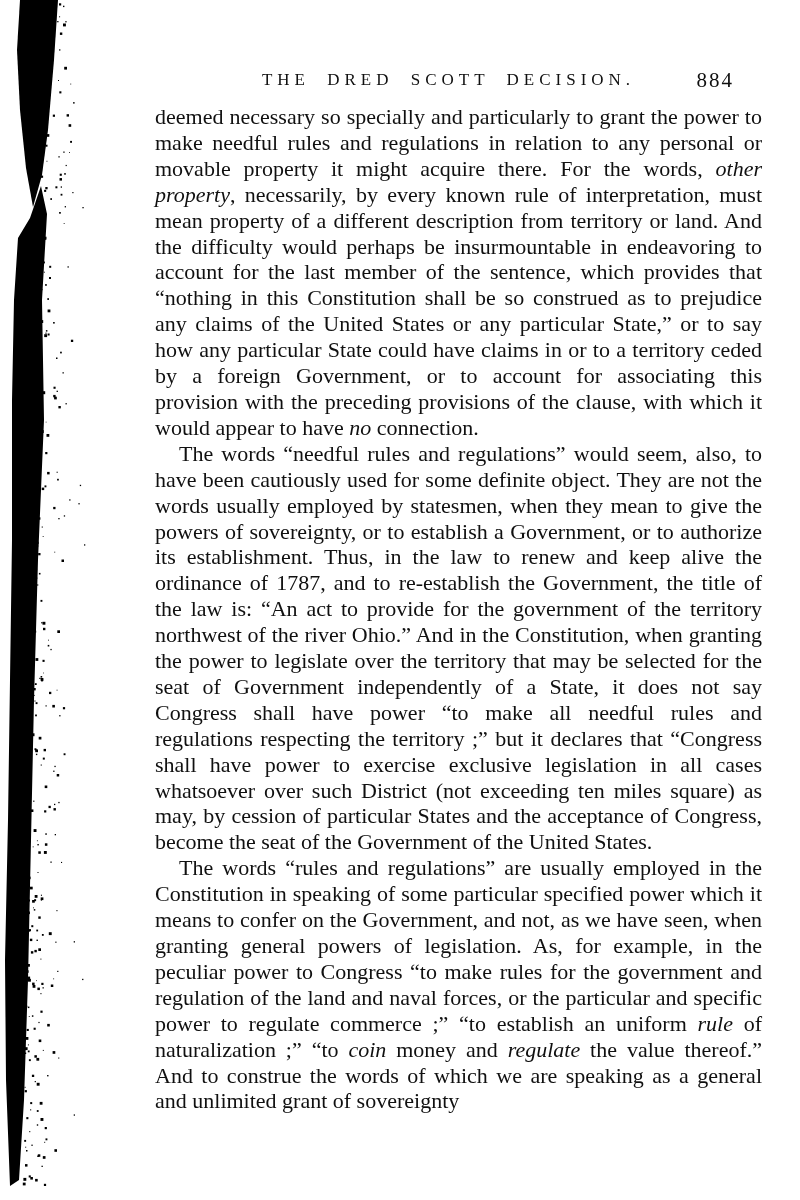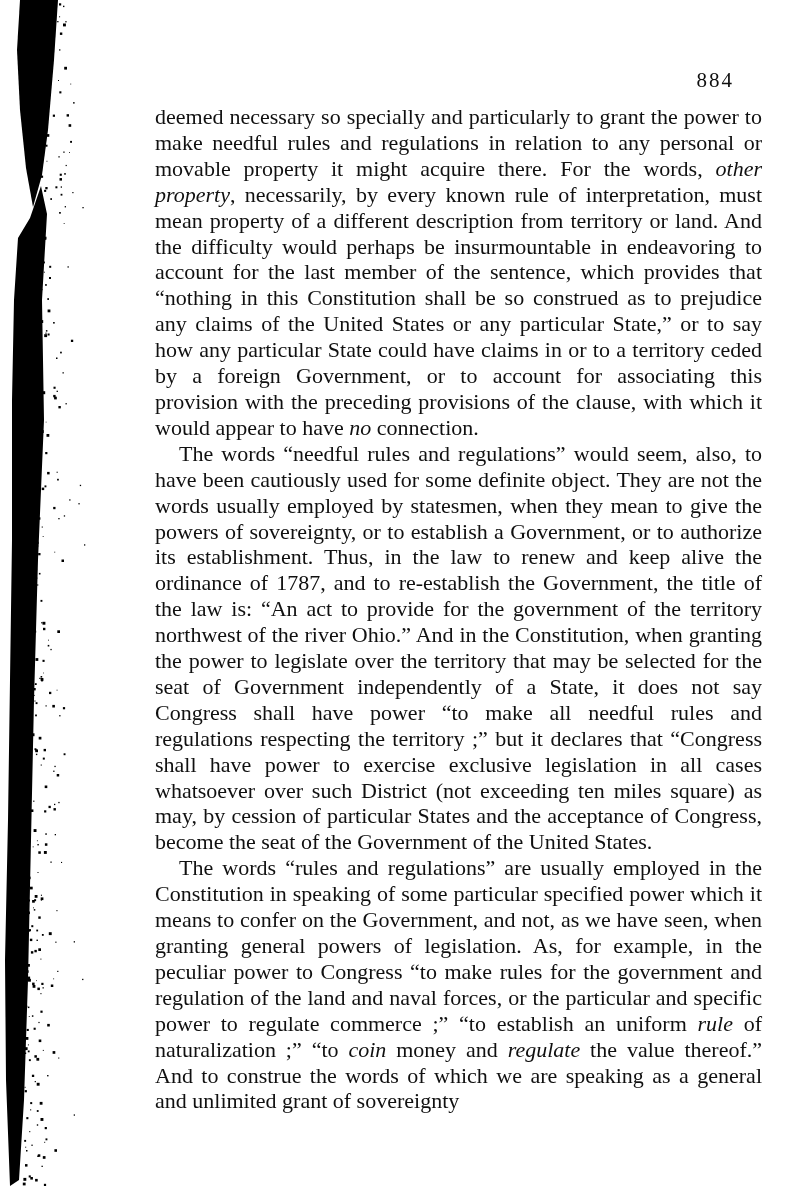--- a/index.html
+++ b/index.html
@@ -395,20 +395,21 @@
         <rect x="63.8" y="515.3" width="1.3" height="1.3"></rect>
         <rect x="58.3" y="801.9" width="1.3" height="1.3"></rect>
         <rect x="60.7" y="186.4" width="1.3" height="1.3"></rect>
         <rect x="79.8" y="484.8" width="1.3" height="1.3"></rect>
         <rect x="58.3" y="518.0" width="1.3" height="1.3"></rect>
         <rect x="65.5" y="403.1" width="1.3" height="1.3"></rect>
       </g>
   </svg>
 
   <div class="running-head">
+    <div class="head-title">THE DRED SCOTT DECISION.</div>
     <div class="head-page-number">884</div>
   </div>
 
   <div class="body-text-block">
     <p><span>deemed necessary so specially and particularly to grant the power to make needful rules and regulations in relation to any personal or movable property it might acquire there.  For the words, </span><span class="italic">other property</span><span>, necessarily, by every known rule of interpretation, must mean property of a different description from territory or land.  And the difficulty would perhaps be insurmountable in endeavoring to account for the last member of the sentence, which provides that “nothing in this Constitution shall be so construed as to prejudice any claims of the United States or any particular State,” or to say how any particular State could have claims in or to a territory ceded by a foreign Government, or to account for associating this provision with the preceding provisions of the clause, with which it would appear to have </span><span class="italic">no</span><span> connection.</span></p>
     <p class="indent"><span>The words “needful rules and regulations” would seem, also, to have been cautiously used for some definite object.  They are not the words usually employed by statesmen, when they mean to give the powers of sovereignty, or to establish a Government, or to authorize its establishment.  Thus, in the law to renew and keep alive the ordinance of 1787, and to re-establish the Government, the title of the law is: “An act to provide for the government of the territory northwest of the river Ohio.”  And in the Constitution, when granting the power to legislate over the territory that may be selected for the seat of Government independently of a State, it does not say Congress shall have power “to make all needful rules and regulations respecting the territory ;” but it declares that “Congress shall have power to exercise exclusive legislation in all cases whatsoever over such District (not exceeding ten miles square) as may, by cession of particular States and the acceptance of Congress, become the seat of the Government of the United States.</span></p>
     <p class="indent"><span>The words “rules and regulations” are usually employed in the Constitution in speaking of some particular specified power which it means to confer on the Government, and not, as we have seen, when granting general powers of legislation.  As, for example, in the peculiar power to Congress “to make rules for the government and regulation of the land and naval forces, or the particular and specific power to regulate commerce ;” “to establish an uniform </span><span class="italic">rule</span><span> of naturalization ;” “to </span><span class="italic">coin</span><span> money and </span><span class="italic">regulate</span><span> the value thereof.”  And to construe the words of which we are speaking as a general and unlimited grant of sovereignty</span></p>
   </div>
 
 </div>

